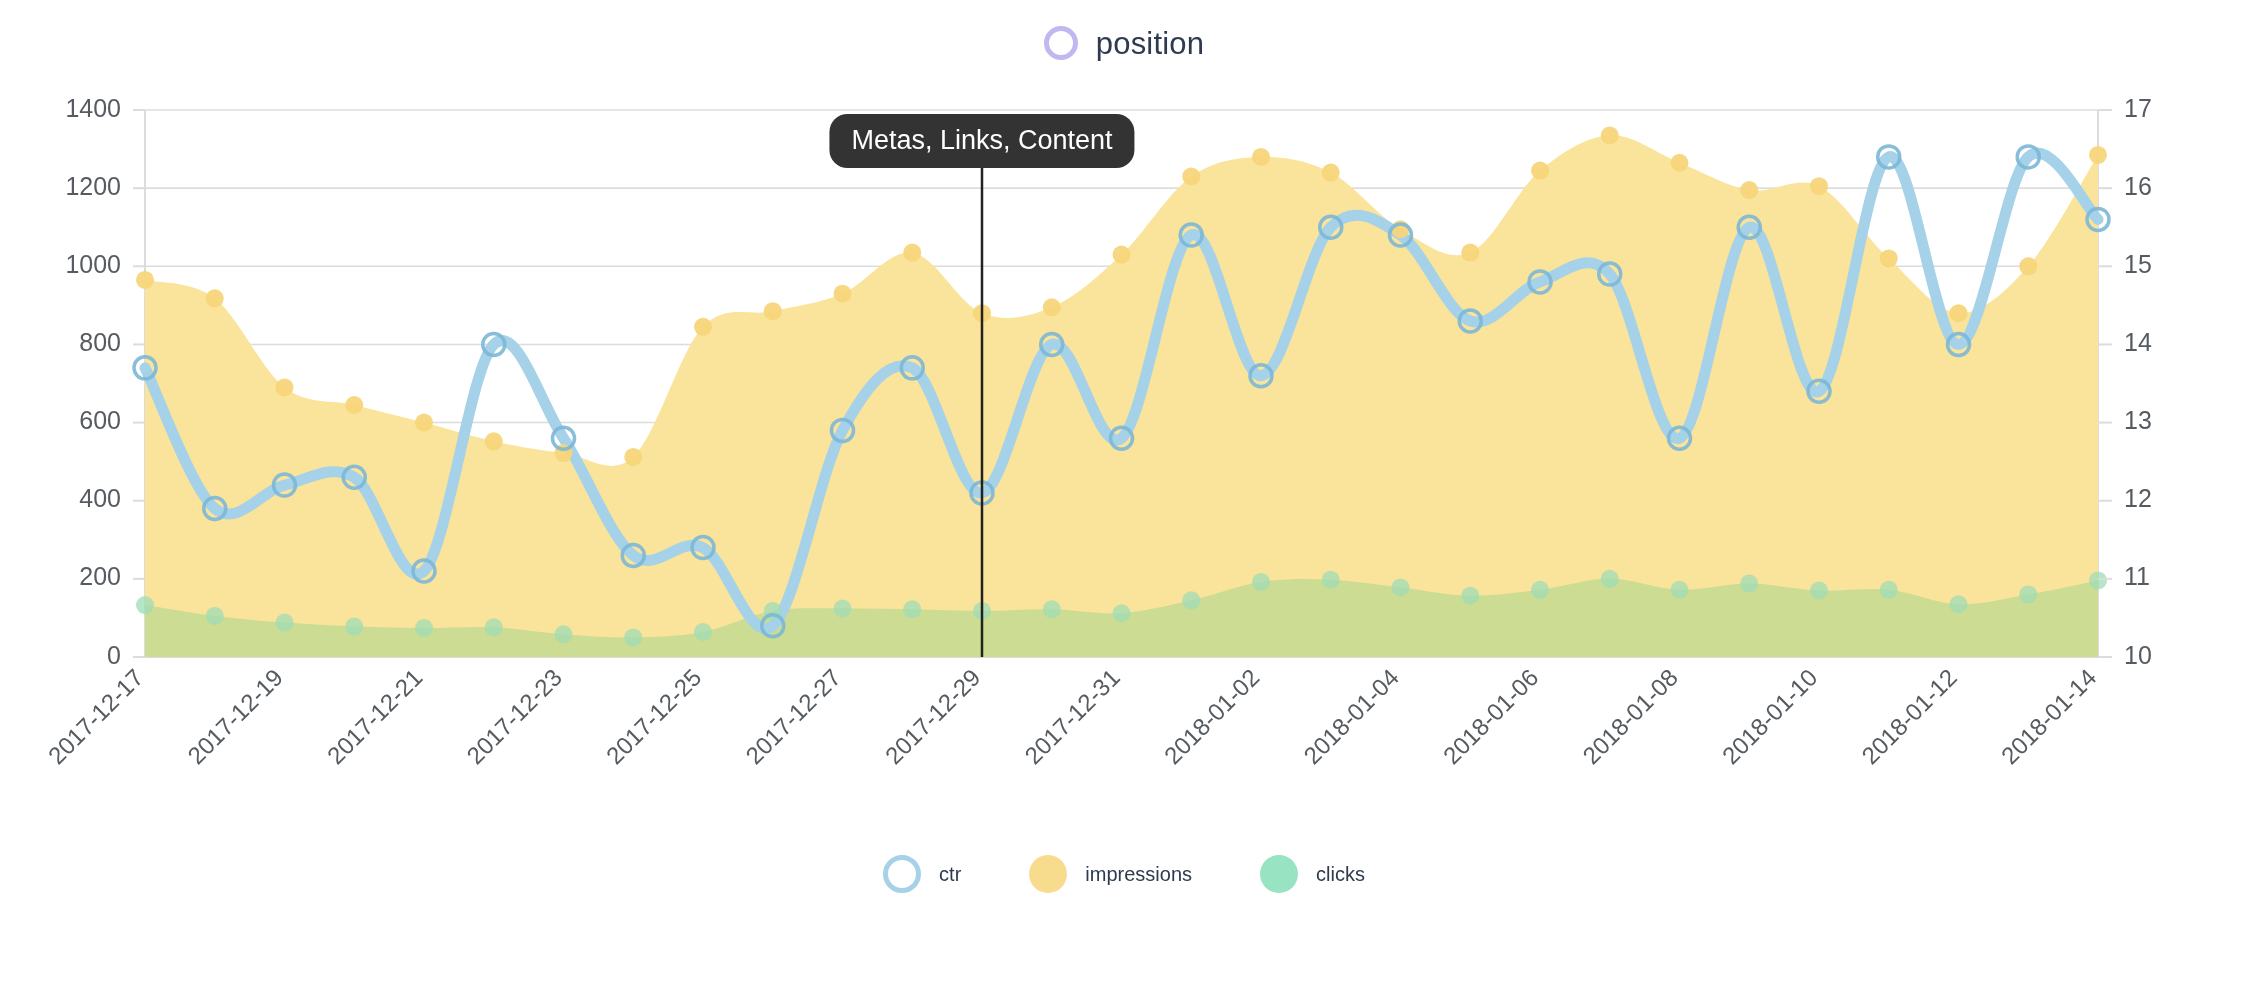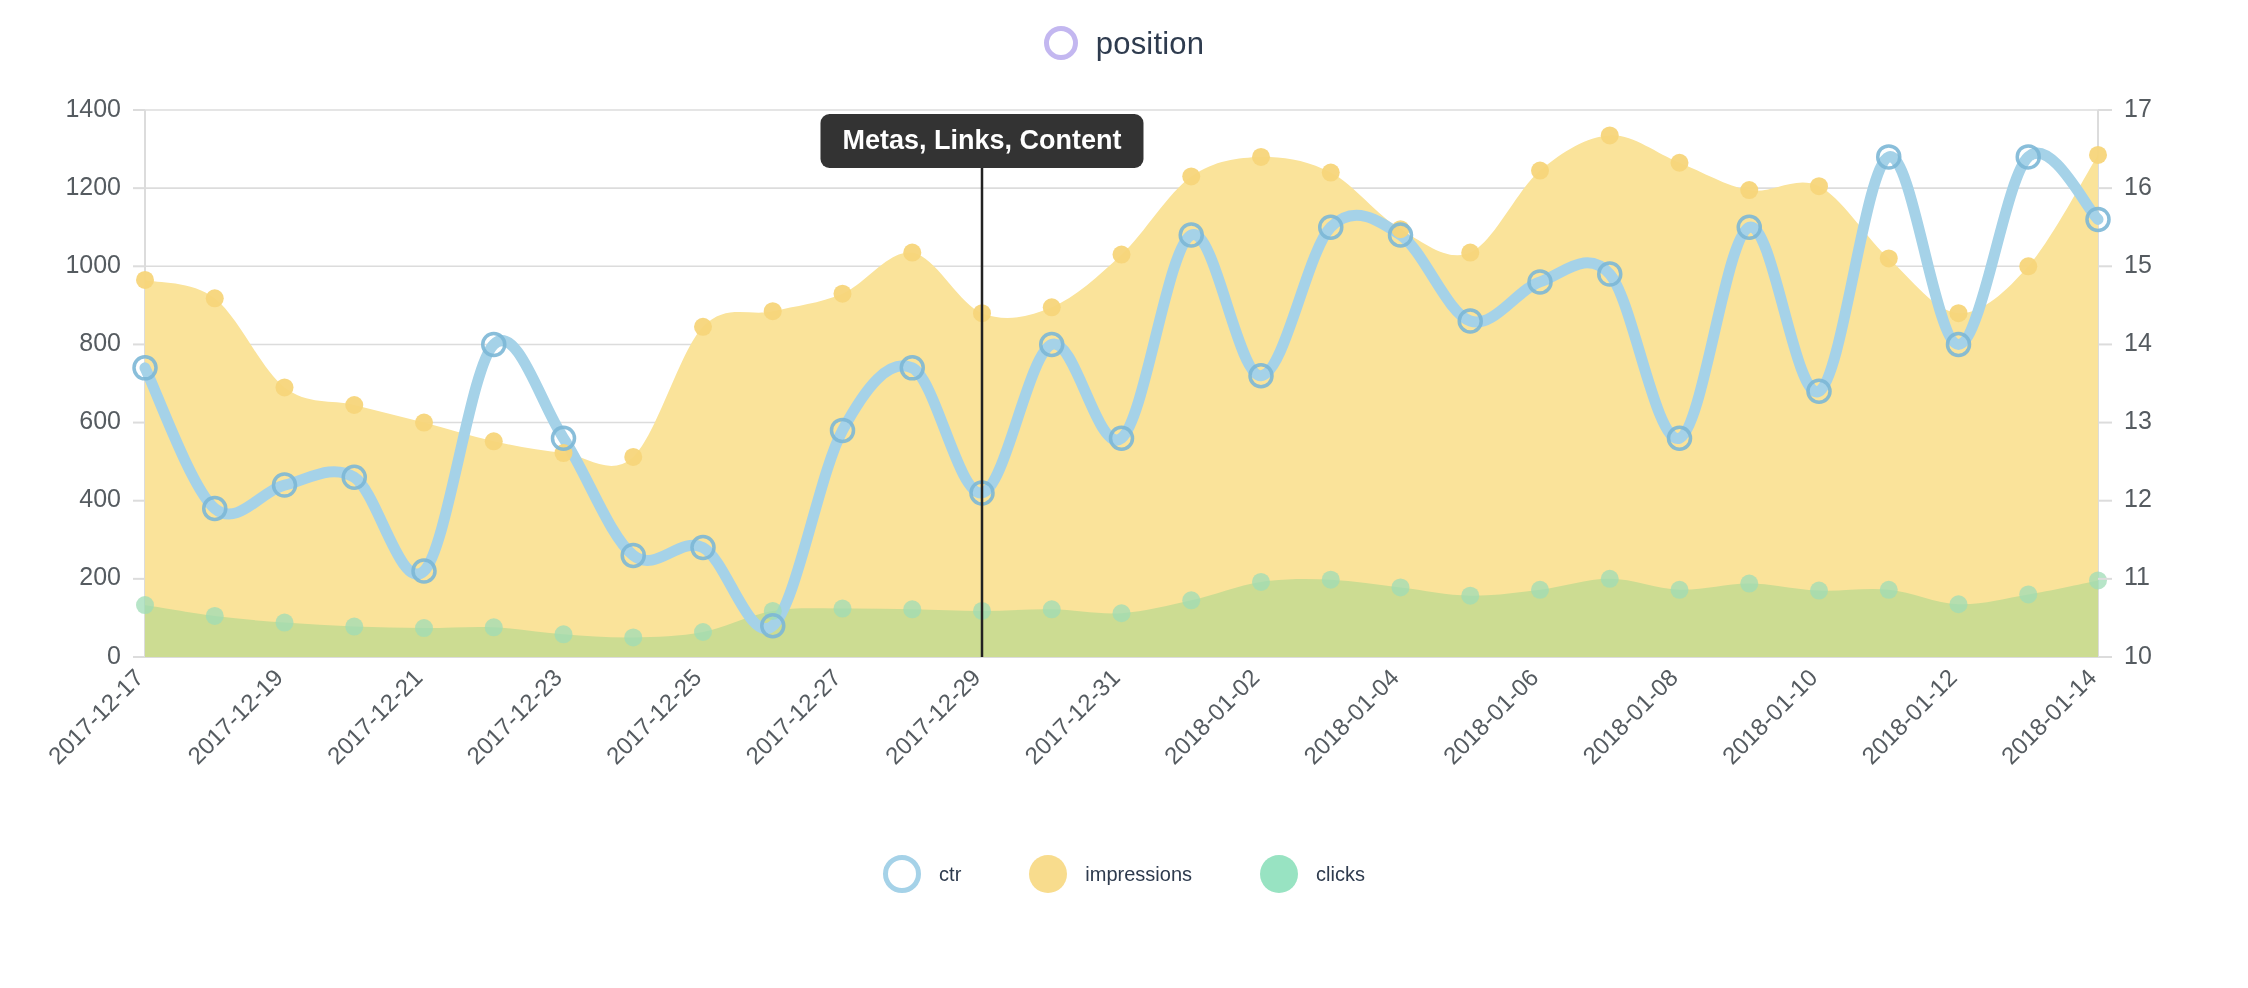--- a/index.html
+++ b/index.html
@@ -25,22 +25,22 @@
 
   .tick-label{font-size:25px;fill:#555b60;font-family:"Liberation Sans",sans-serif;}
   .tick-left{text-anchor:end;dominant-baseline:middle;}
   .tick-right{text-anchor:start;dominant-baseline:middle;}
   .xtick{font-size:24px;fill:#555b60;font-family:"Liberation Sans",sans-serif;text-anchor:end;}
 
   
   .annot-pill{
     position:absolute;
     background:#333333;color:#ffffff;
-    font-size:27px;font-weight:bold;
-    padding:13px 22px 14px 22px;border-radius:9px;
+    font-size:27px;font-weight:normal;
+    padding:13px 22px 14px 22px;border-radius:18px;
     white-space:nowrap;line-height:1;
     transform:translateX(-50%);
   }
 
   
   .bottom-legend{
     position:absolute;left:0;top:855px;width:2248px;
     display:flex;justify-content:center;align-items:center;
   }
   .bl-item{display:flex;align-items:center;gap:18px;margin:0 34px;}

